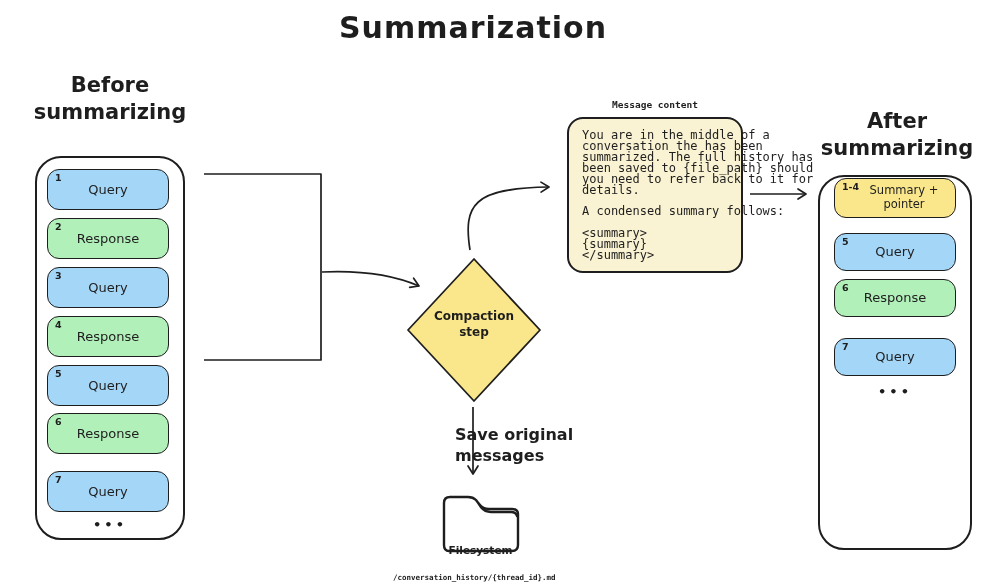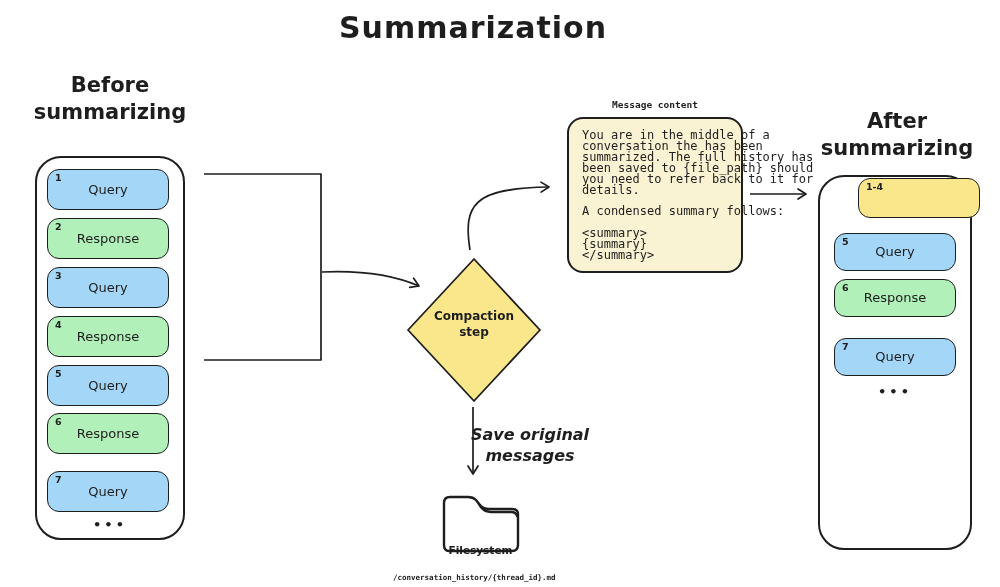--- a/index.html
+++ b/index.html
@@ -36,21 +36,21 @@
     display:flex; align-items:center; justify-content:center;
     font-size:13px;
   }
   .box .num {
     position:absolute; top:2px; left:7px;
     font-size:9.5px; font-weight:600;
   }
   .box .lbl { text-align:center; line-height:1.2; white-space:pre-line; }
   .blue   { background:#a4d6f8; }
   .green  { background:#b2f0ba; }
-  .yellow { background:#fae78c;margin-left:24px; }
+  .yellow { background:#fae78c; }
   .dots {
     font-size:13px; font-weight:bold; letter-spacing:3px;
     text-align:center;
   }
   .compaction-label {
     left:404px; top:309px; width:140px;
     text-align:center; font-size:12px; font-weight:700;
     line-height:1.3; white-space:pre-line;
   }
   .msg-heading {
@@ -66,22 +66,22 @@
     border-radius:16px;
   }
   .msg-body {
     left:582px; top:130px;
     font-family:"DejaVu Sans Mono", monospace;
     font-size:12px; line-height:10.9px;
     white-space:pre;
   }
   .save-label {
     left:455px; top:425px; width:150px;
-    text-align:center; font-size:16px; font-weight:600;
-    line-height:1.3; white-space:pre-line;font-style:italic;
+    font-size:16px; font-weight:600;
+    line-height:1.3; white-space:pre-line;
   }
   .fs-label {
     left:443px; top:544px; width:75px;
     text-align:center; font-size:10.5px; font-weight:600;
   }
   .fs-path {
     left:393px; top:557px;
     font-family:"DejaVu Sans Mono", monospace;
     font-size:7.5px; font-weight:600;margin-top:16px;
   }
@@ -172,20 +172,22 @@
 {summary}
 &lt;/summary&gt;</pre>
 
 <div class="abs heading" style="left:807px; top:108px; width:180px;">After
 summarizing</div>
 
 <div class="abs container" style="left:818px; top:175px; width:154px; height:375px;"></div>
 
 <div class="abs box yellow" style="left:834px; top:178px; width:122px; height:40px;">
   <span class="num">1-4</span>
+  <span class="lbl" style="font-size:11.5px; padding-left:18px;">Summary +
+pointer</span>
 </div>
 <div class="abs box blue" style="left:834px; top:233px; width:122px; height:38px;">
   <span class="num">5</span>
   <span class="lbl">Query</span>
 </div>
 <div class="abs box green" style="left:834px; top:279px; width:122px; height:38px;">
   <span class="num">6</span>
   <span class="lbl">Response</span>
 </div>
 <div class="abs box blue" style="left:834px; top:338px; width:122px; height:38px;">

